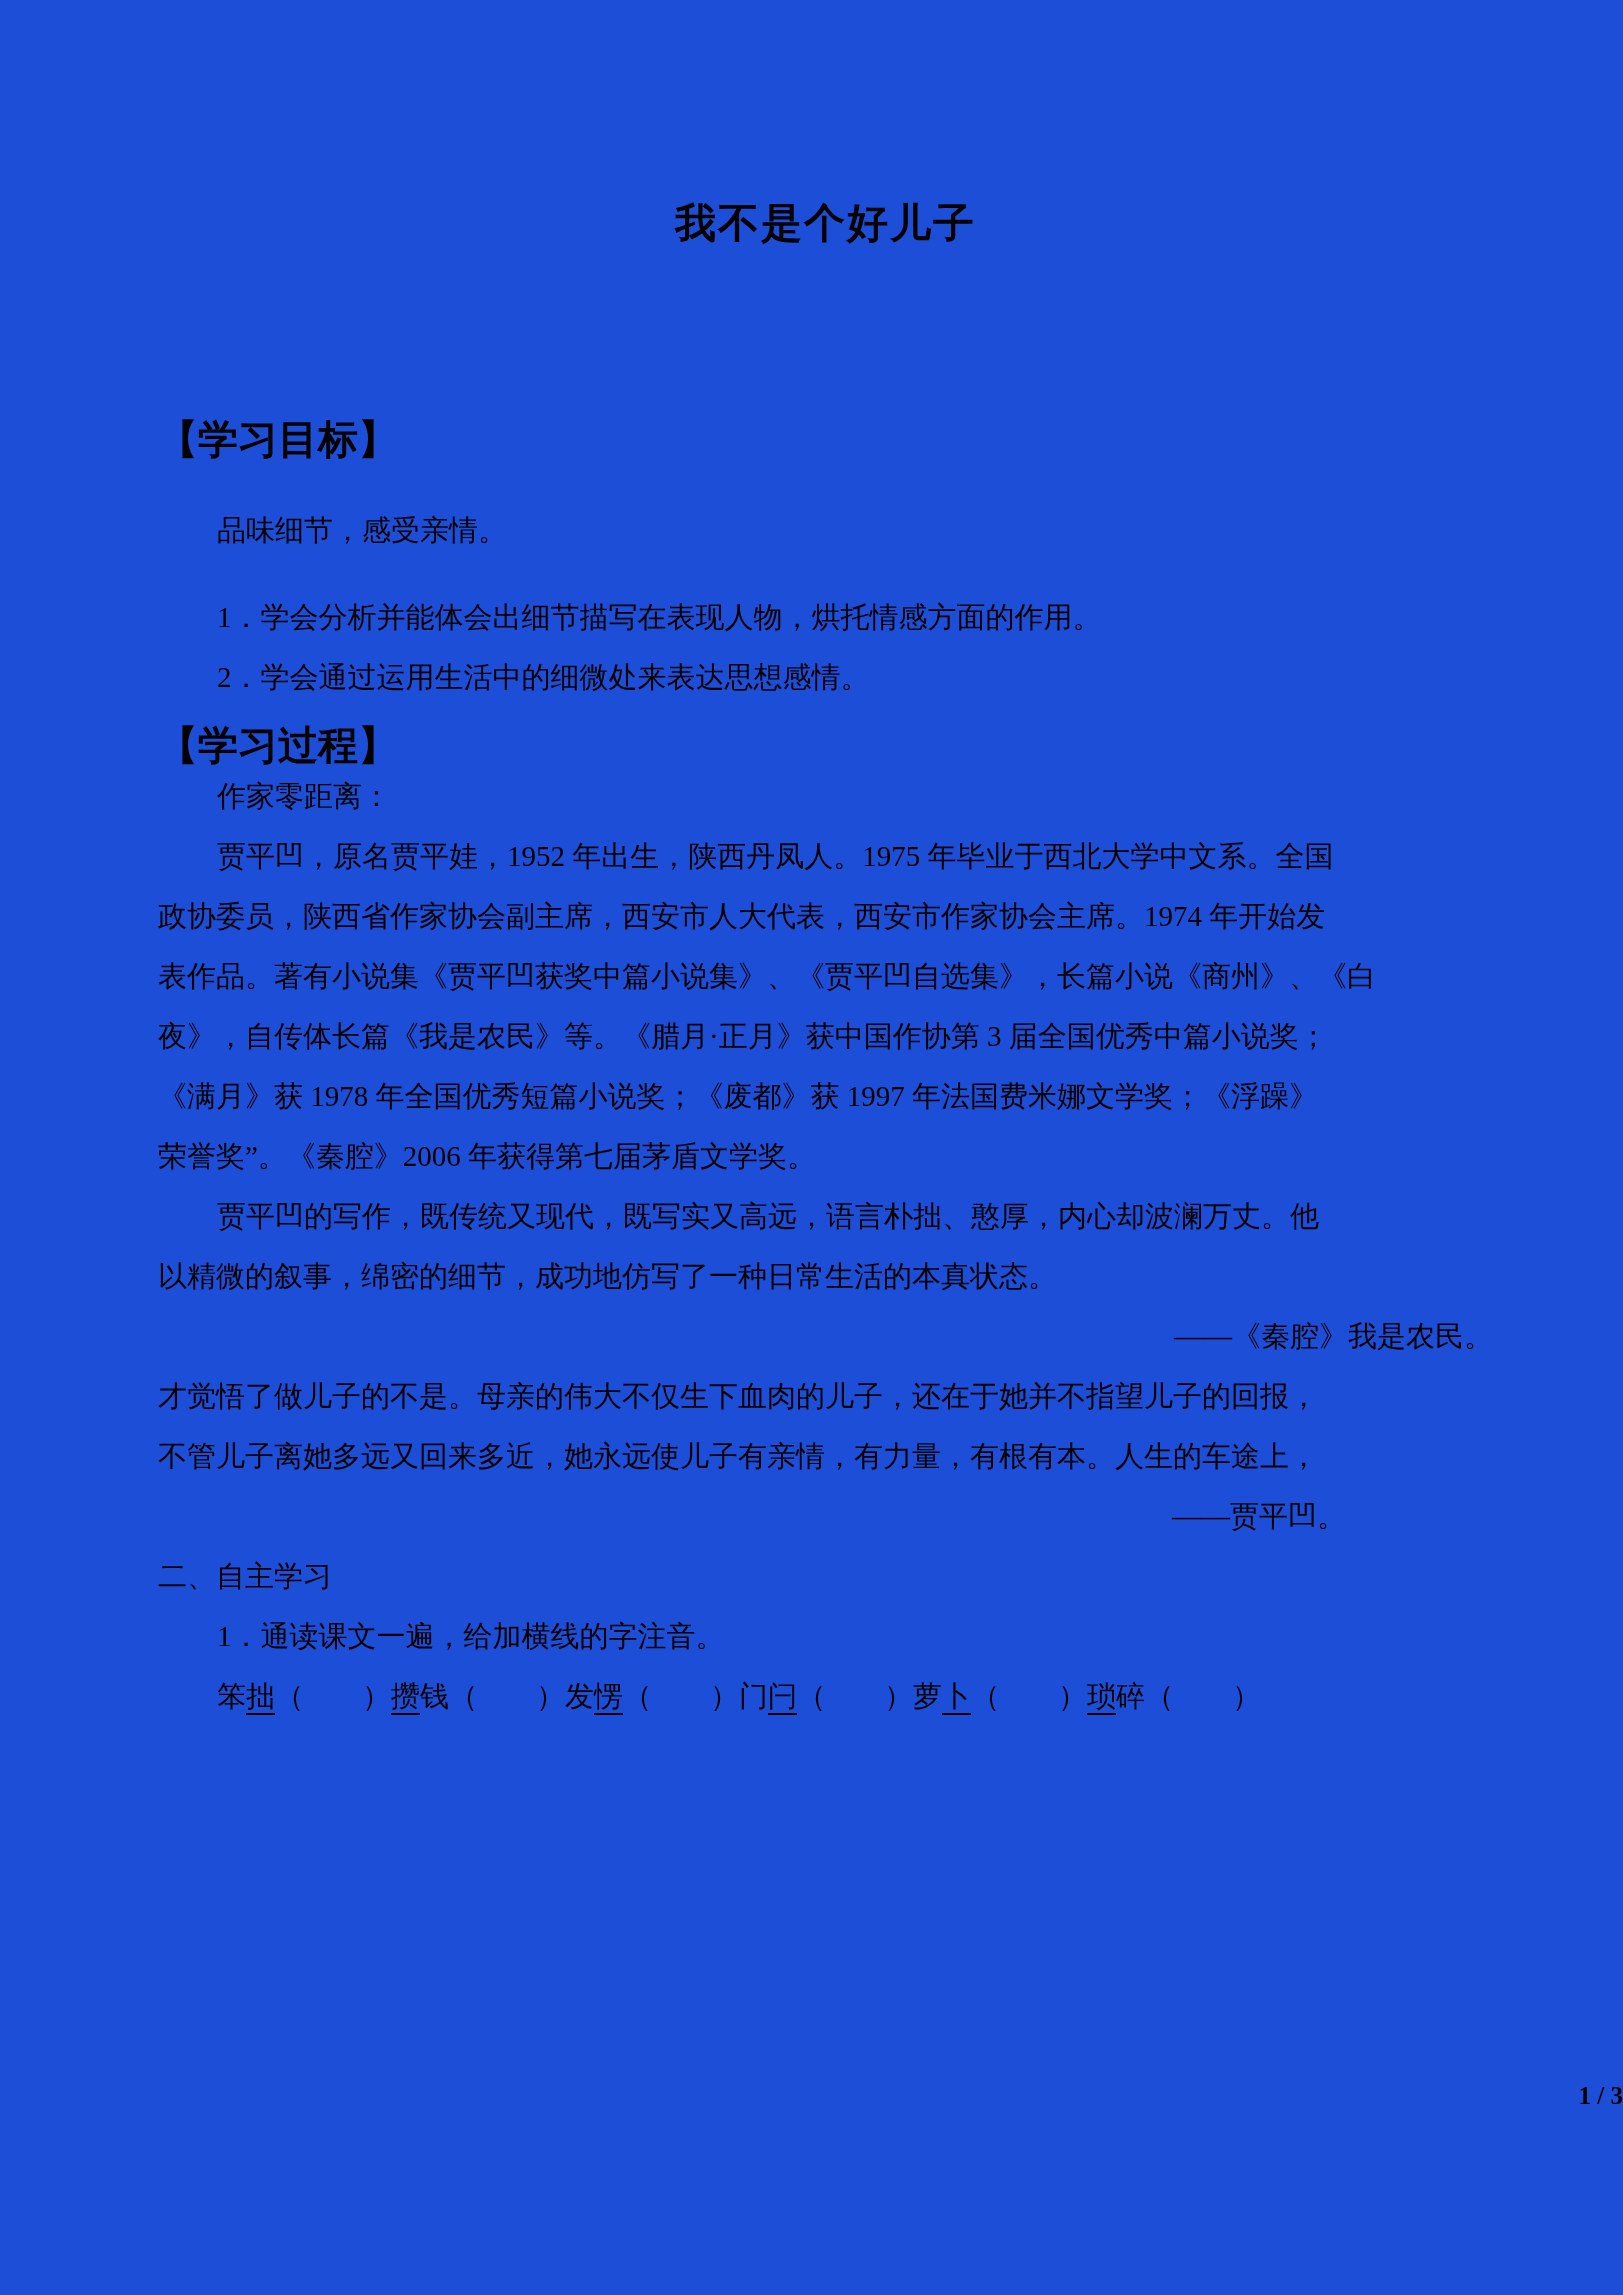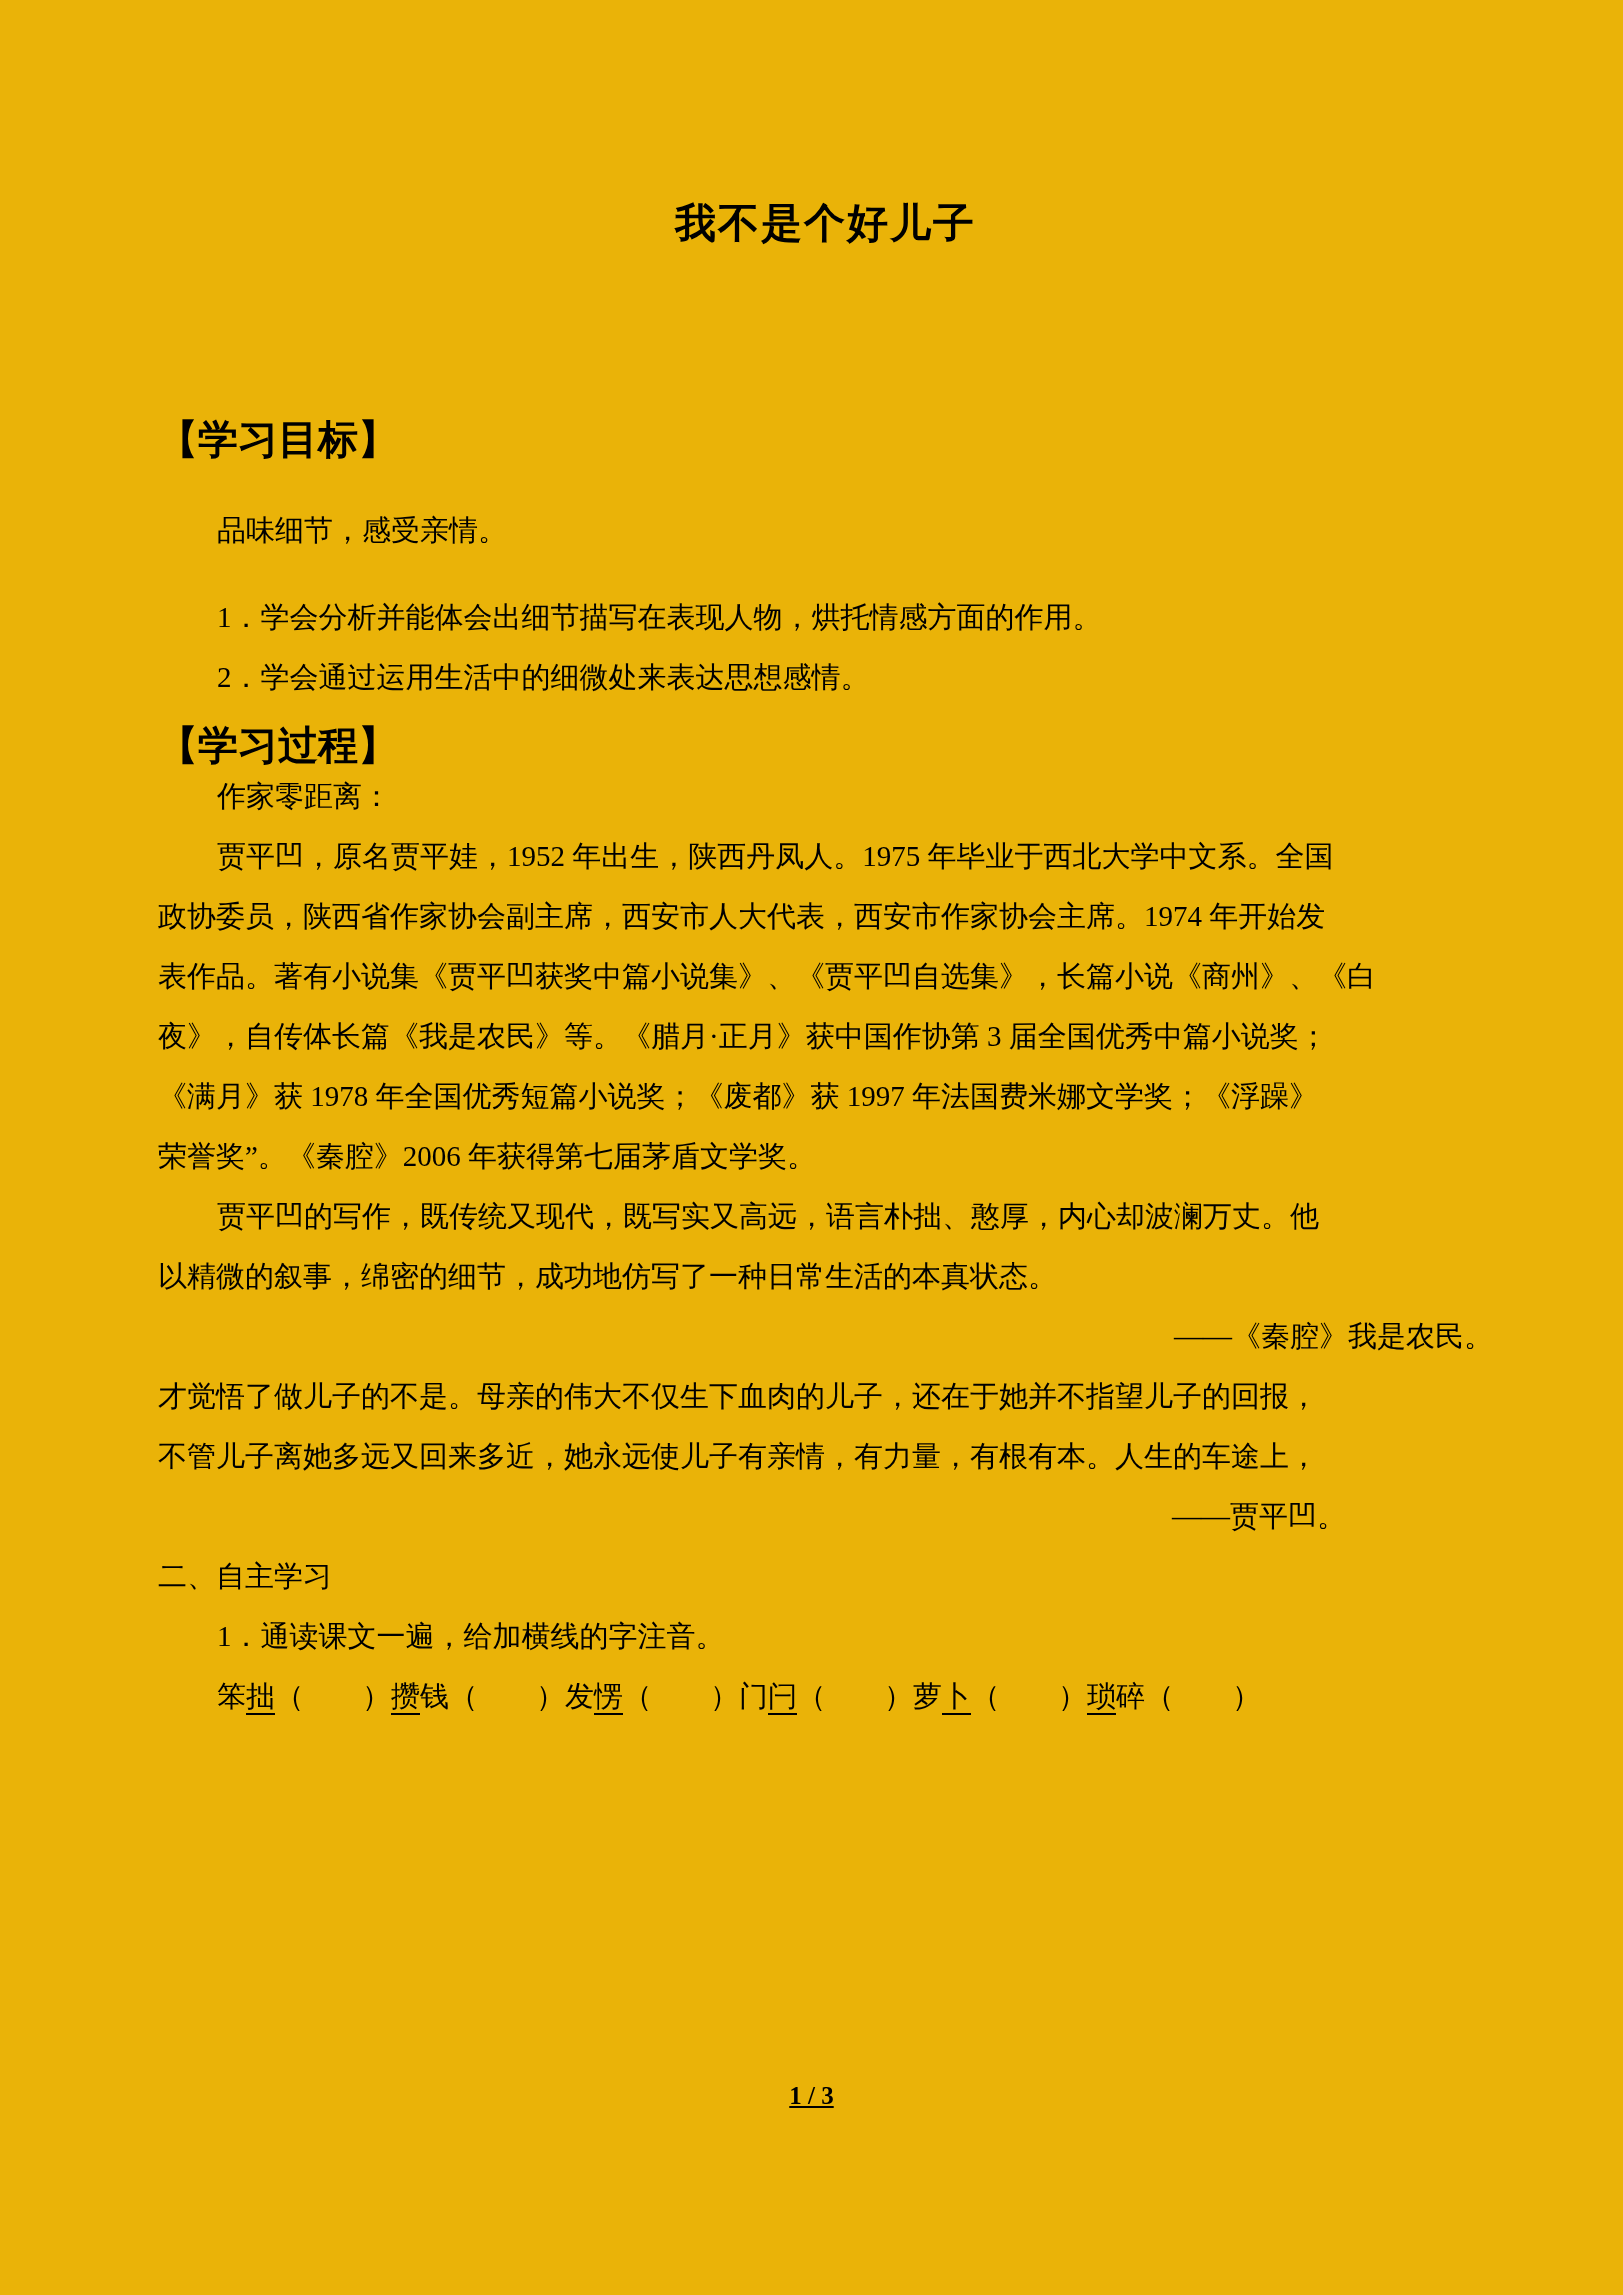--- a/index.html
+++ b/index.html
@@ -1,20 +1,20 @@
 <!DOCTYPE html>
 <html style="font-size:11px"><head>
 <meta charset="utf-8">
 <style>
   html,body{margin:0;padding:0;background:#ffffff;}
   .page{
     position:relative;
     width:1623px;height:2295px;
     box-sizing:border-box;
-    background:#eab308;
+    background:#1d4ed8;
     padding:199px 130px 0 158px;
     font-family:"Liberation Serif","DejaVu Serif",serif;
     color:#000;
     font-size:29px;
     line-height:60px;
   }
   .title{
     margin:0;
     font-size:41px;line-height:49px;
     font-weight:bold;text-align:center;letter-spacing:2px;
@@ -23,22 +23,22 @@
     font-size:40px;line-height:41px;font-weight:bold;
     white-space:nowrap;
   }
   .line{white-space:nowrap;}
   .ind{text-indent:59px;}
   .right{text-align:right;}
   .attr2{padding-right:147px;text-align:right;}
   .ul{border-bottom:2px solid #000;padding-bottom:1.4px;}
   .footer{
     position:absolute;top:2081px;left:0;width:100%;
-    text-align:center;font-weight:bold;
-    font-size:25px;line-height:30px;text-decoration:underline;
+    text-align:right;font-weight:bold;
+    font-size:25px;line-height:30px;
   }
 </style>
 </head>
 <body>
 
 <div class="page">
 
   <h1 class="title">我不是个好儿子</h1>
 
   <div class="hdr" style="margin-top:171px">【学习目标】</div>

